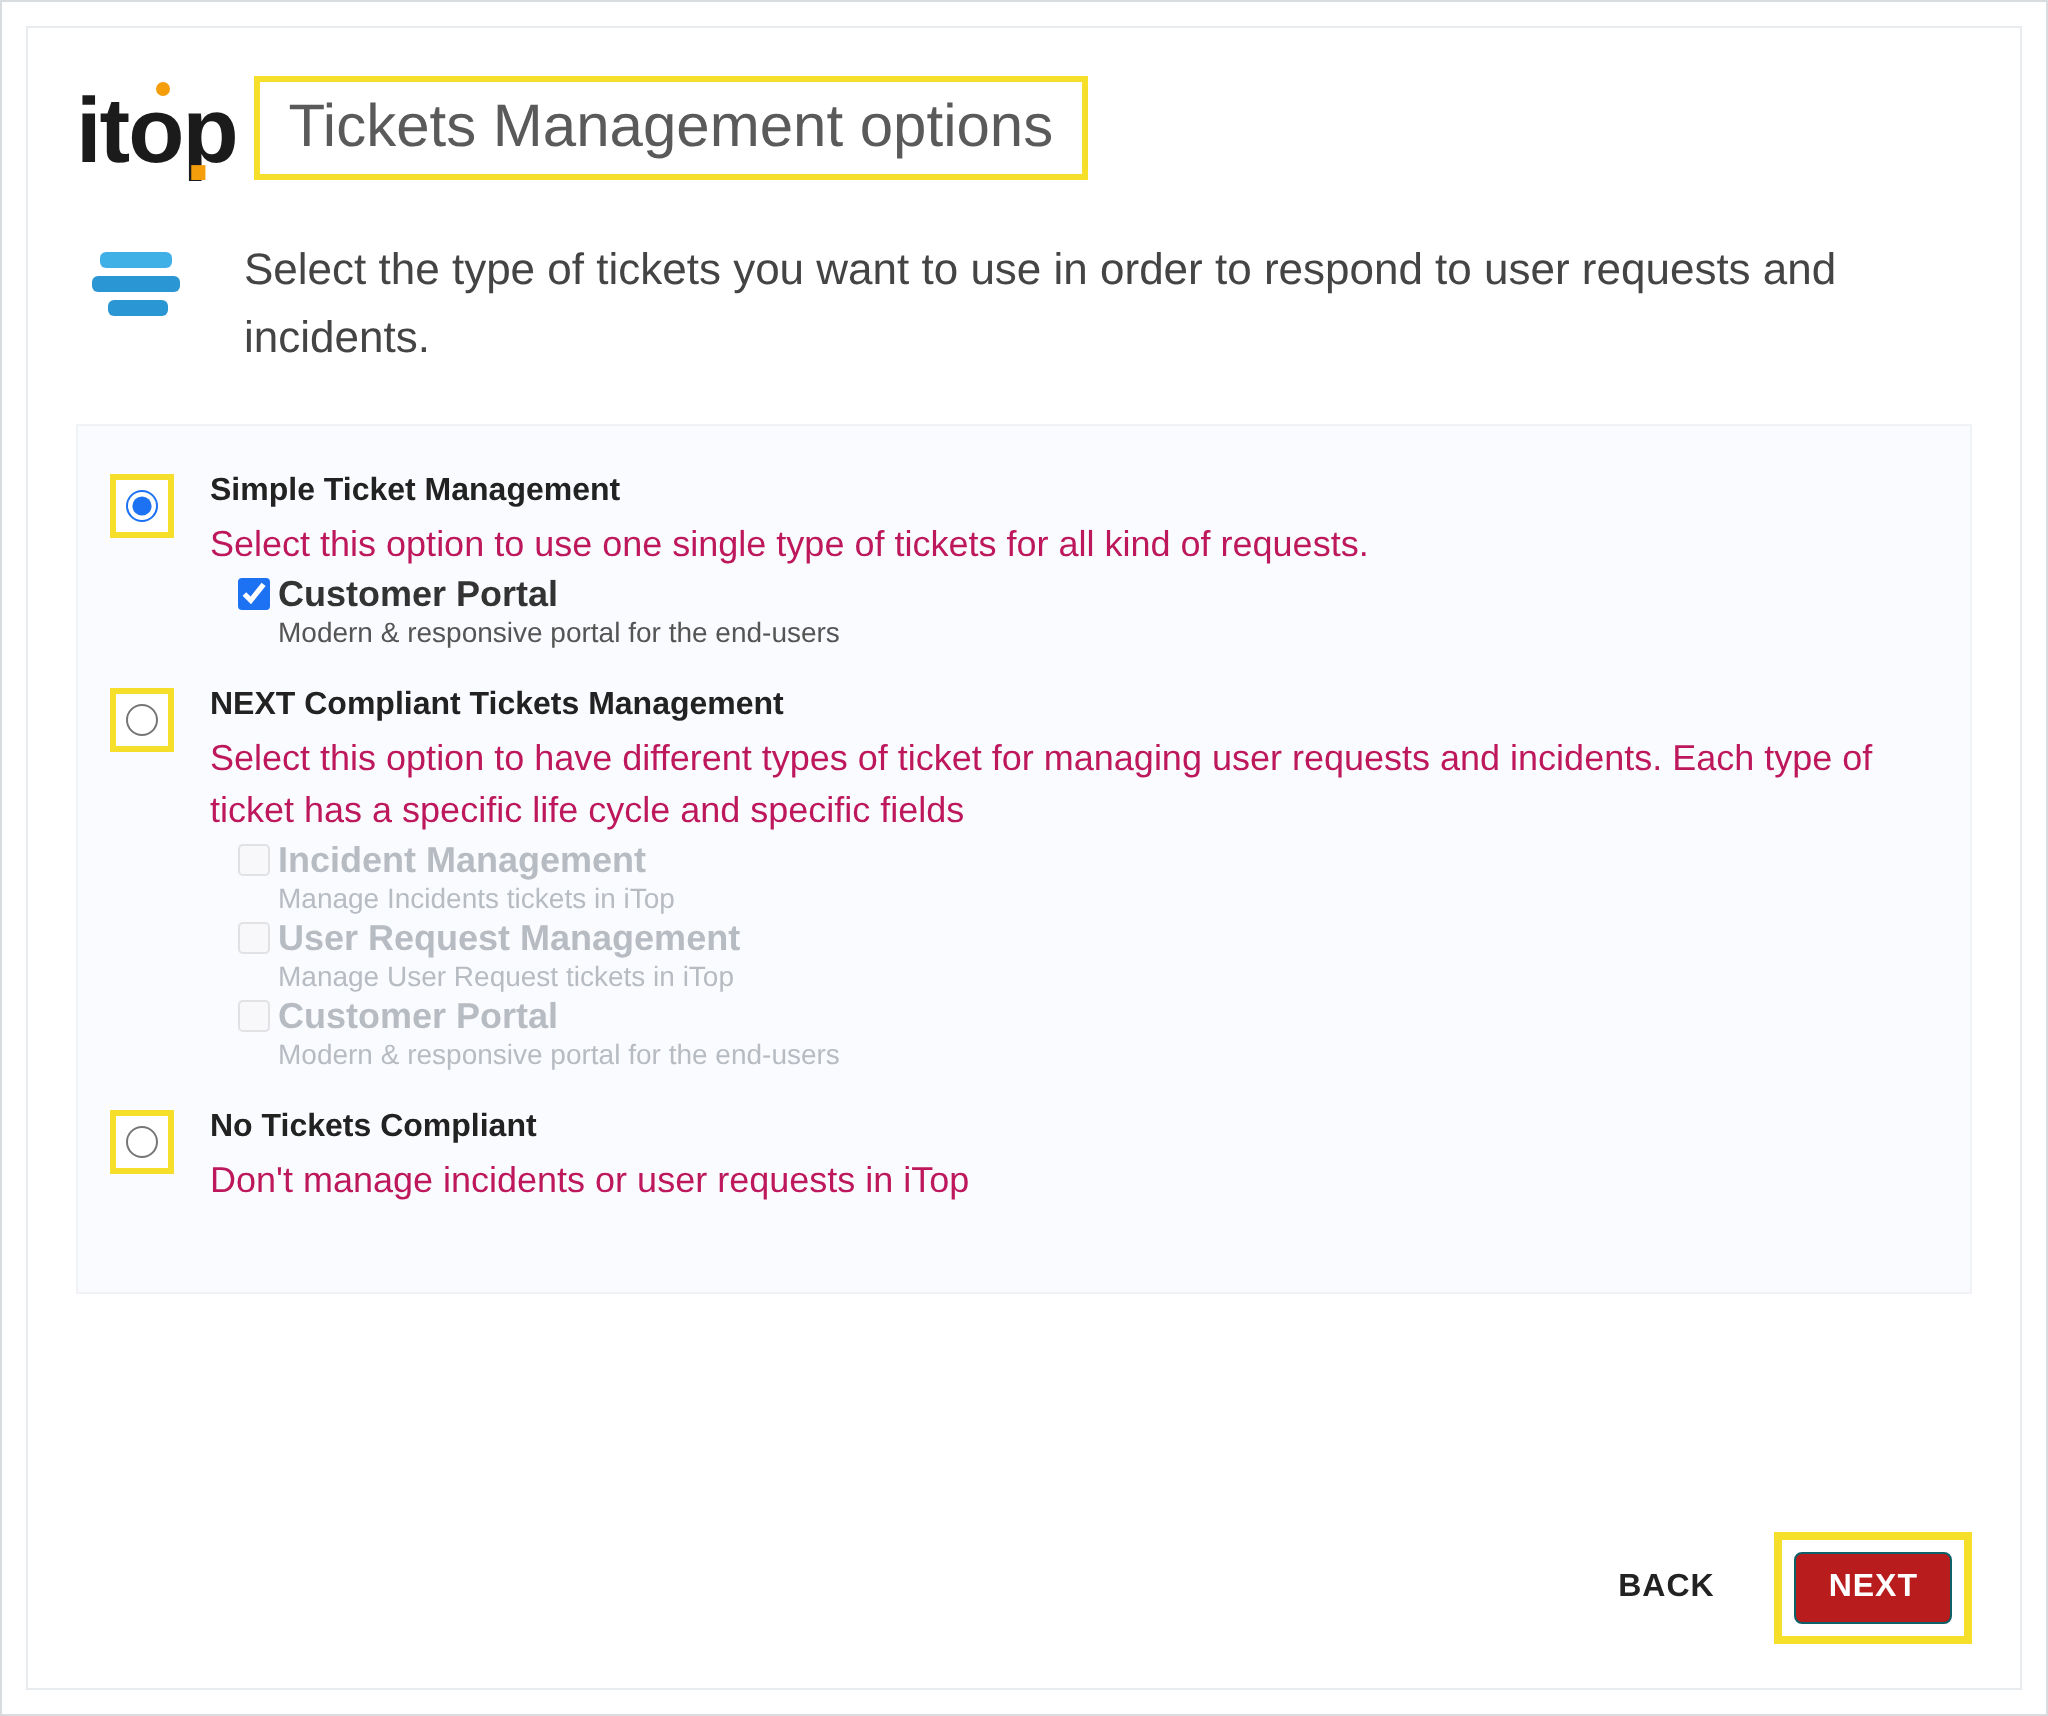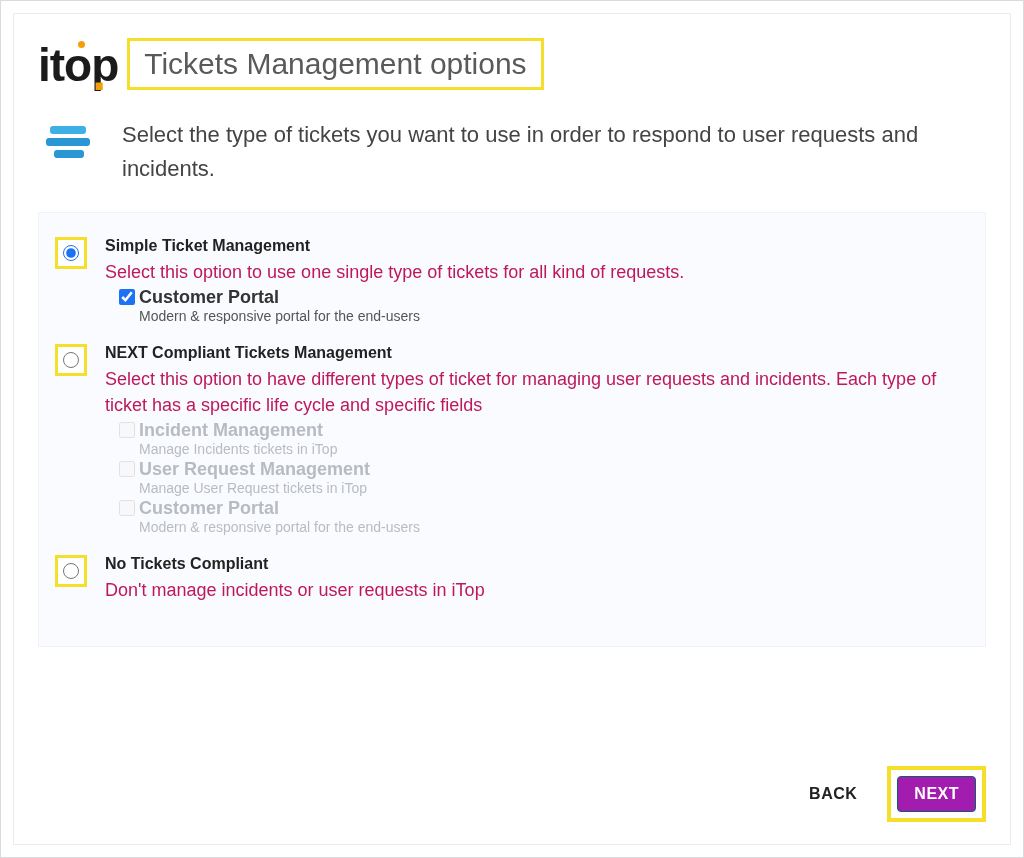--- a/index.html
+++ b/index.html
@@ -61,21 +61,21 @@
     background:none; border:none; color:#222; cursor:pointer;
     padding:8px 4px;
   }
   .btn-next-wrap {
     padding:6px;
     border:4px solid #f6df2b;
     background:#fff;
   }
   .btn-next {
     font-size:16px; font-weight:700; letter-spacing:.5px;
-    background:#a21caf; color:#fff;
+    background:#b91c1c; color:#fff;
     border:1px solid #0f6167;
     border-radius:4px;
     padding:8px 16px;
     cursor:pointer;
   }
 </style>
 </head>
 <body>
 
 <div class="frame">

